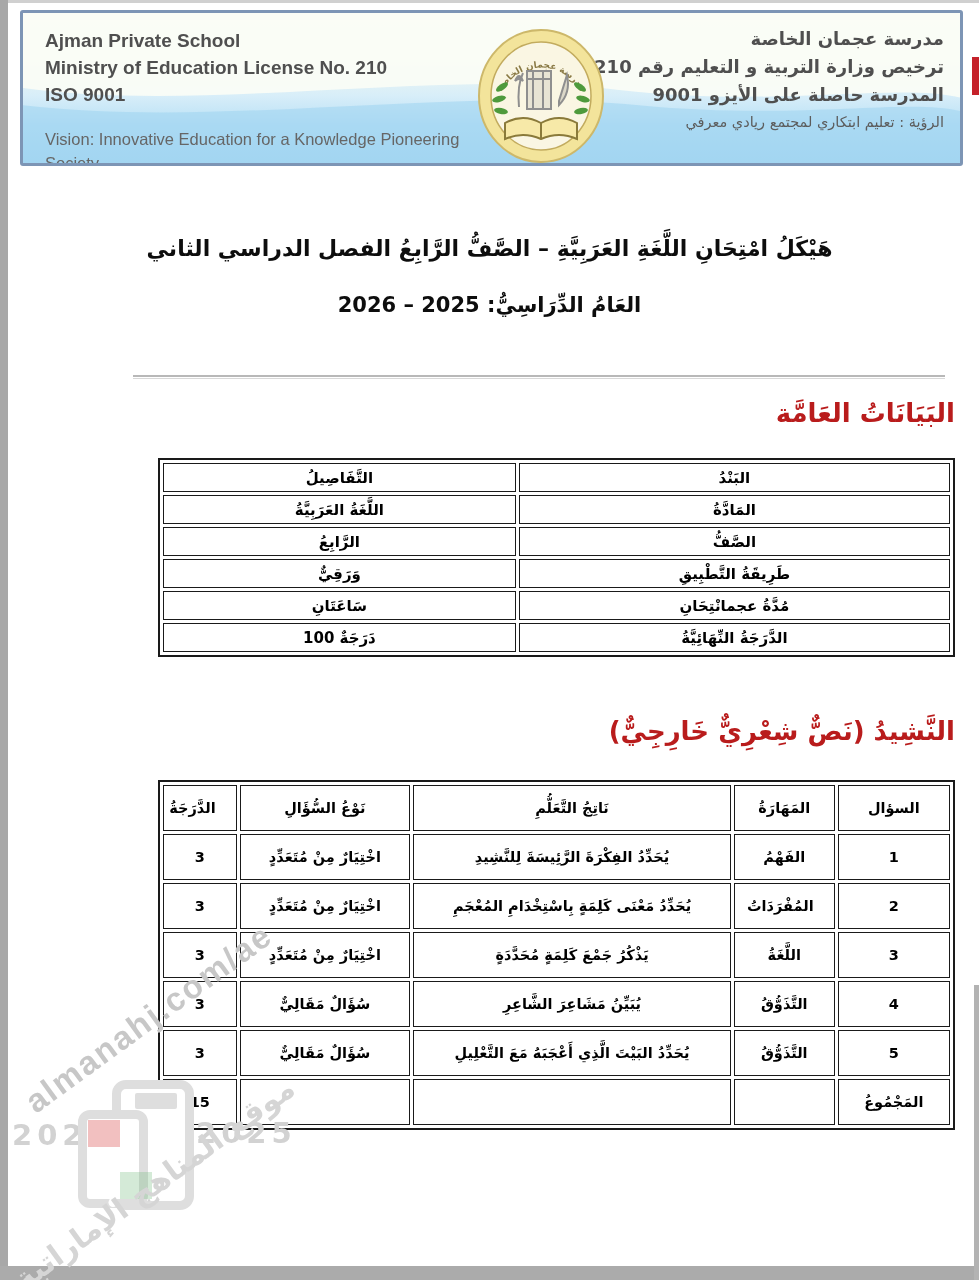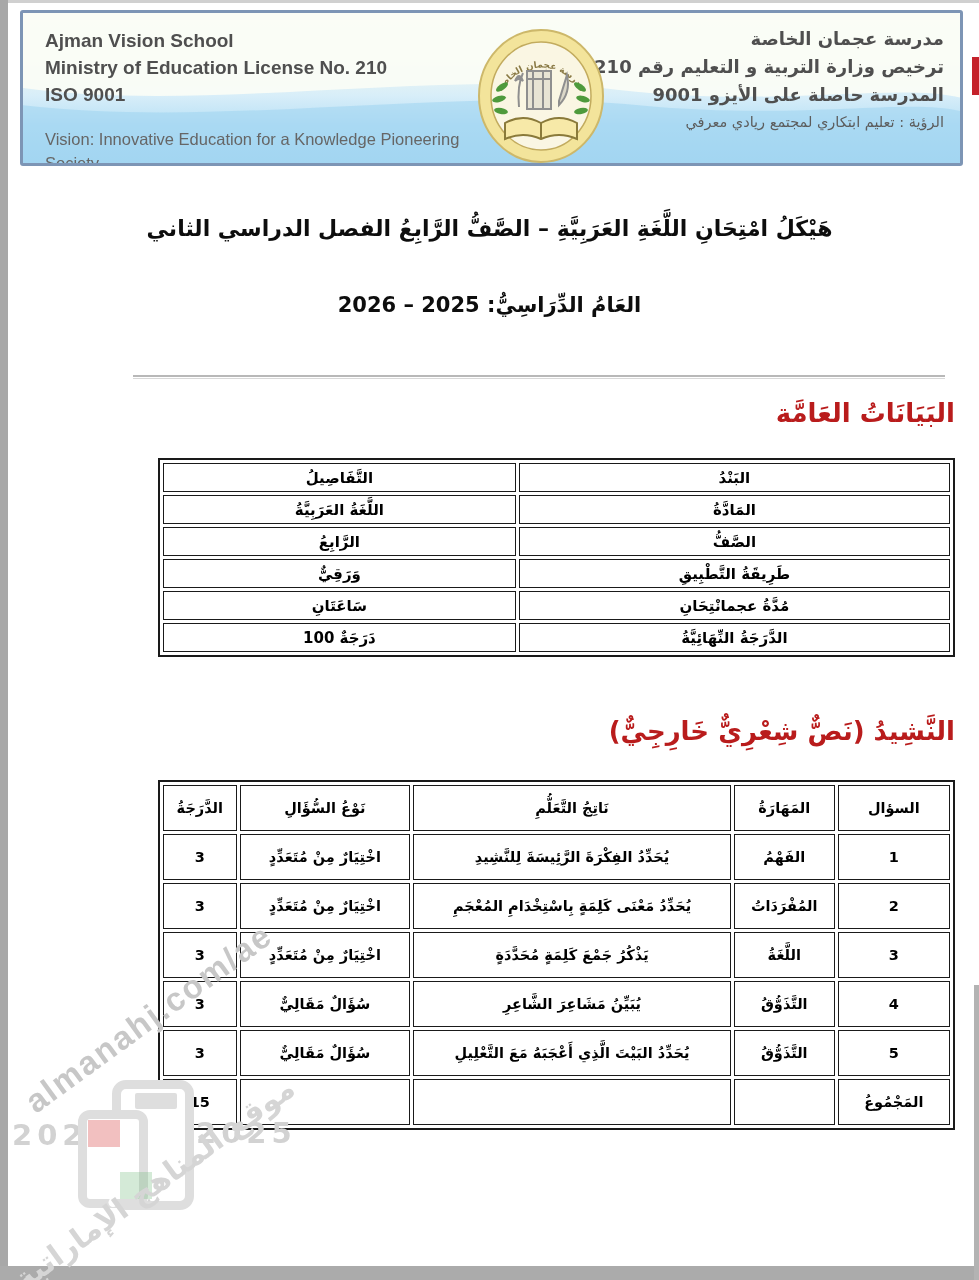--- a/index.html
+++ b/index.html
@@ -24,38 +24,38 @@
   .hdr-en .v { font-size:16.5px; font-weight:400; line-height:24px; color:#666; margin-top:19px; }
   .hdr-ar { position:absolute; right:16px; top:12px; width:400px; text-align:right; direction:rtl;
     color:#4f4f4f; }
   .hdr-ar .b { font-size:18px; font-weight:bold; line-height:28px; }
   .hdr-ar .v { font-size:14.5px; font-weight:400; line-height:22px; color:#5c5c5c; margin-top:2px; }
   .logo { position:absolute; left:452px; top:14px; width:132px; height:138px; }
 
   .red-tab { position:absolute; right:0; top:57px; width:7px; height:38px; background:#c5222b; }
 
   
-  .doc-title { position:absolute; left:0; top:216px; width:100%; text-align:center; direction:rtl;
+  .doc-title { position:absolute; left:0; top:236px; width:100%; text-align:center; direction:rtl;
     font-weight:bold; font-size:22px; color:#0d0d0d; }
   .doc-title2 { position:absolute; left:0; top:293px; width:100%; text-align:center; direction:rtl;
     font-weight:bold; font-size:21px; color:#0d0d0d; }
 
   .divider { position:absolute; left:133px; top:375px; width:812px; height:4px;
     border-top:2px solid #b8b8b8; border-bottom:1px solid #d8d8d8; }
 
   .sec-heading { position:absolute; right:24px; direction:rtl; text-align:left;
     font-weight:bold; font-size:26px; color:#b91c1c; }
   .sec-heading.h1 { top:398px; }
   .sec-heading.h2 { top:716px;margin-left:42px; }
 
   
   table.grid { position:absolute; left:158px; border-collapse:separate; border-spacing:3px;
     background:#ffffff; border:2px solid #1a1a1a; direction:rtl; table-layout:fixed; }
   table.grid td, table.grid th { border:1.5px solid #1a1a1a; text-align:center; vertical-align:middle;
-    font-weight:bold; color:#000; background:#fff; padding:2px 12px; }
+    font-weight:bold; color:#000; background:#fff; padding:2px 20px; }
   table.t1 { top:458px; width:797px; }
   table.t1 td, table.t1 th { height:29px; font-size:15px; }
   table.t2 { top:780px; width:797px; }
   table.t2 td, table.t2 th { height:46px; font-size:14.5px; }
 
   
   .wm { position:absolute; color:#cccccc; font-weight:bold; }
   .wm-site-en { left:18px; top:1090px; font-size:33px; letter-spacing:2px;
     transform:rotate(-36deg); transform-origin:left top; color:#c7c7c7;
     font-family:"Liberation Sans","DejaVu Sans",sans-serif; }
@@ -82,21 +82,21 @@
   <div class="edge edge-left"></div>
   <div class="edge edge-bottom"></div>
   <div class="edge edge-right-low"></div>
 
   <div class="header-box">
     <svg class="header-wave" viewBox="0 0 943 156" preserveAspectRatio="none">
       <path d="M0,78 C180,104 420,58 600,80 C760,99 880,72 943,88 L943,0 L0,0 Z" fill="#fbfdf6" opacity="0.9"></path>
       <path d="M0,96 C200,120 430,76 620,96 C780,112 890,88 943,102 L943,156 L0,156 Z" fill="#9fd4f1" opacity="0.55"></path>
     </svg>
     <div class="hdr-en">
-      <div class="b">Ajman Vision School</div>
+      <div class="b">Ajman Private School</div>
       <div class="b">Ministry of Education License No. 210</div>
       <div class="b">ISO 9001</div>
       <div class="v">Vision: Innovative Education for a Knowledge Pioneering Society</div>
     </div>
     <div class="hdr-ar">
       <div class="b">مدرسة عجمان الخاصة</div>
       <div class="b">ترخيص وزارة التربية و التعليم رقم 210</div>
       <div class="b">المدرسة حاصلة على الأيزو 9001</div>
       <div class="v">الرؤية : تعليم ابتكاري لمجتمع ريادي معرفي</div>
     </div>

